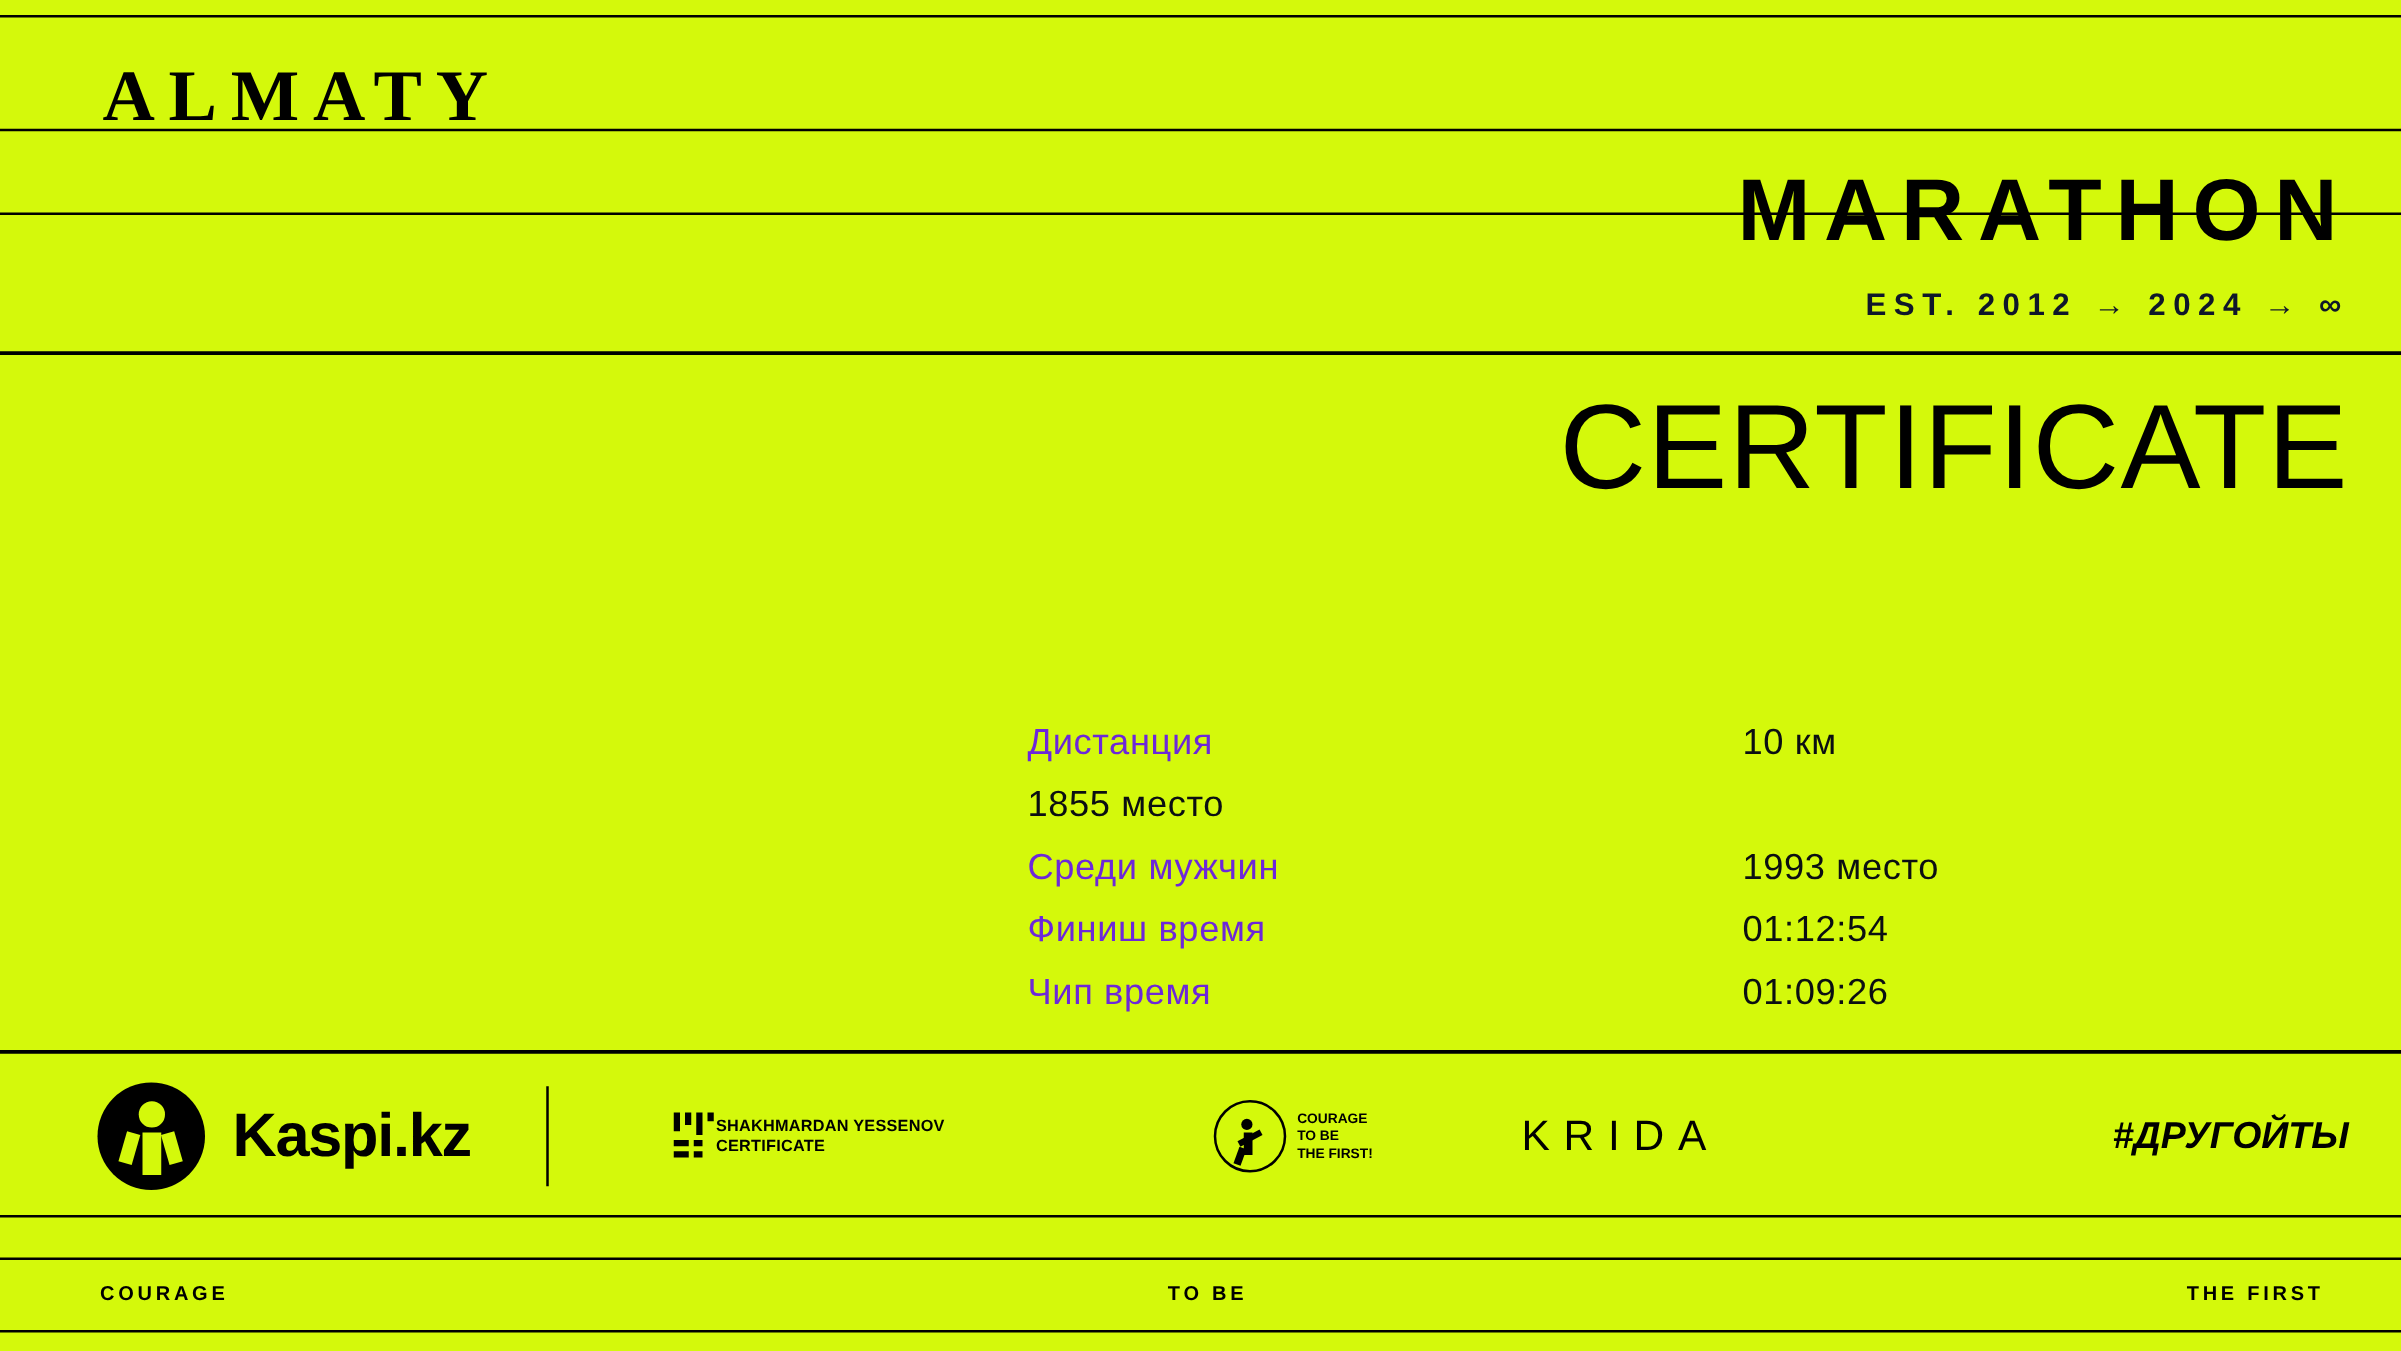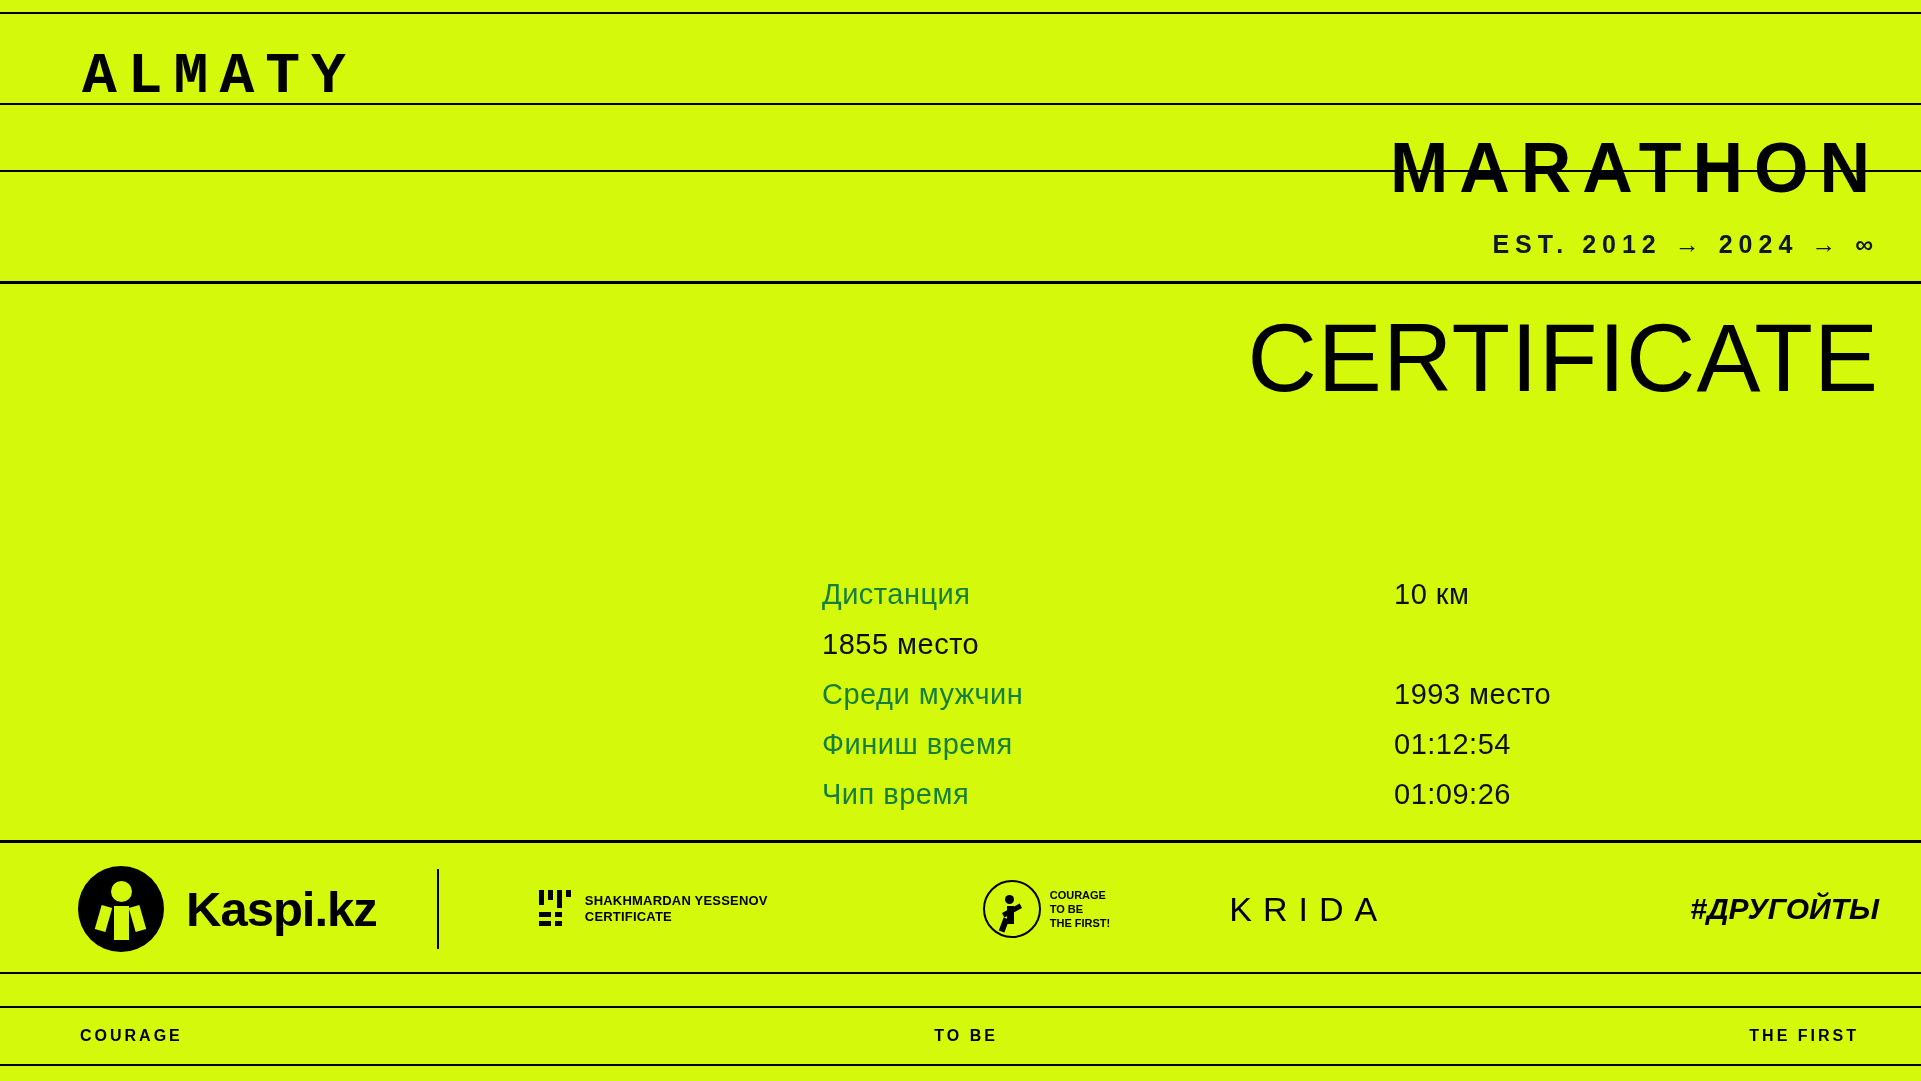--- a/index.html
+++ b/index.html
@@ -38,21 +38,21 @@
   }
   .almaty {
     position: absolute;
     left: 82px;
     top: 48px;
     font-size: 58px;
     letter-spacing: 11px;
     font-weight: 700;
     color: #000;
     line-height: 1;
-    font-family: Liberation Mono, monospace;
+    font-family: Liberation Serif, serif;
   }
   .marathon {
     position: absolute;
     right: 40px;
     top: 133px;
     font-size: 70px;
     letter-spacing: 11px;
     font-weight: 700;
     color: #000;
     line-height: 1;
@@ -100,21 +100,21 @@
     width: 830px;
   }
   .detail-row {
     display: flex;
     align-items: baseline;
     height: 50px;
   }
   .detail-label {
     width: 572px;
     font-size: 29px;
-    color: #15803d;
+    color: #6d28d9;
     letter-spacing: 0.5px;
   }
   .detail-value {
     font-size: 29px;
     color: #0b0f12;
     letter-spacing: 0.5px;
   }
 
   
   .sponsors {
@@ -199,21 +199,20 @@
     height: 38px;
     position: relative;
     flex: none;
   }
   .yess-bars i {
     position: absolute;
     background: #000;
     display: block;
   }
   .yess-text {
-    margin-left: 12px;
     font-size: 13px;
     font-weight: 700;
     line-height: 1.25;
     color: #000;
     letter-spacing: 0.2px;
   }
   .sponsor-courage {
     display: flex;
     align-items: center;
     margin-left: 215px;

